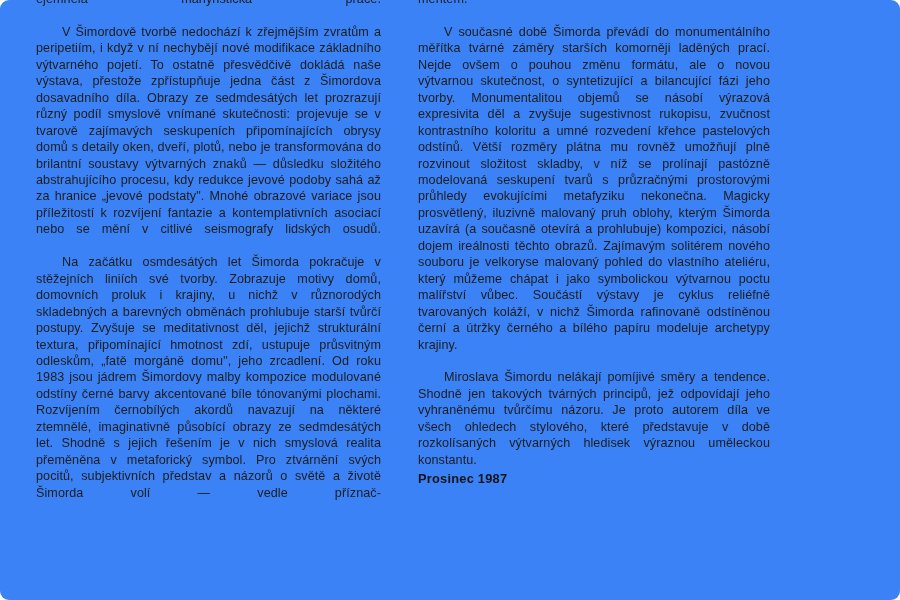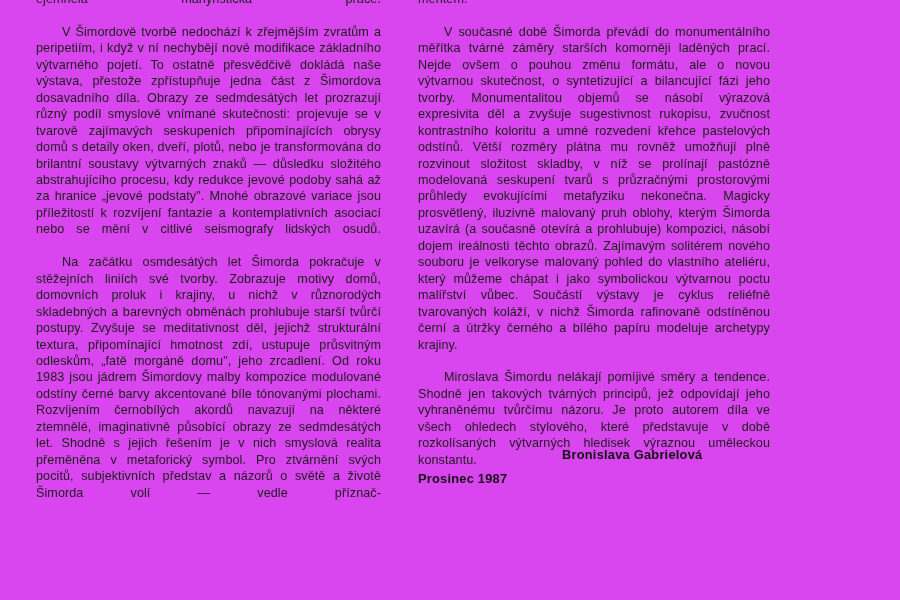--- a/index.html
+++ b/index.html
@@ -107,36 +107,35 @@
     left: 0;
     top: 0;
     width: 900px;
     height: 0px;
     background: #fdfdfb;
   }
 </style>
 </head>
 <body style="background: rgb(253, 253, 251);">
 
-<div id="page-scan" style="background: #d946ef;">
+<div id="page-scan" style="background: #3b82f6; border-radius: 9px;">
 
   <div id="paper-grain"></div>
 
   <div class="column" id="column-left" style="color: rgb(29, 29, 29);">
     <p class="para continuation">ejemnělá manýristická práce.</p>
     <p class="para">V Šimordově tvorbě nedochází k zřejmějším zvratům a peripetiím, i když v ní nechybějí nové modifikace základního výtvarného pojetí. To ostatně přesvědčivě dokládá naše výstava, přestože zpřístupňuje jedna část z Šimordova dosavadního díla. Obrazy ze sedmdesátých let prozrazují různý podíl smyslově vnímané skutečnosti: projevuje se v tvarově zajímavých seskupeních připomínajících obrysy domů s detaily oken, dveří, plotů, nebo je transformována do brilantní soustavy výtvarných znaků — důsledku složitého abstrahujícího procesu, kdy redukce jevové podoby sahá až za hranice „jevové podstaty". Mnohé obrazové variace jsou příležitostí k rozvíjení fantazie a kontemplativních asociací nebo se mění v citlivé seismografy lidských osudů.</p>
     <p class="para">Na začátku osmdesátých let Šimorda pokračuje v stěžejních liniích své tvorby. Zobrazuje motivy domů, domovních proluk i krajiny, u nichž v různorodých skladebných a barevných obměnách prohlubuje starší tvůrčí postupy. Zvyšuje se meditativnost děl, jejichž strukturální textura, připomínající hmotnost zdí, ustupuje průsvitným odleskům, „fatě morgáně domu", jeho zrcadlení. Od roku 1983 jsou jádrem Šimordovy malby kompozice modulované odstíny černé barvy akcentované bíle tónovanými plochami. Rozvíjením černobílých akordů navazují na některé ztemnělé, imaginativně působící obrazy ze sedmdesátých let. Shodně s jejich řešením je v nich smyslová realita přeměněna v metaforický symbol. Pro ztvárnění svých pocitů, subjektivních představ a názorů o světě a životě Šimorda volí — vedle příznač-</p>
   </div>
 
   <div class="column" id="column-right" style="color: rgb(29, 29, 29);">
     <p class="para continuation">mentem.</p>
     <p class="para">V současné době Šimorda převádí do monumentálního měřítka tvárné záměry starších komorněji laděných prací. Nejde ovšem o pouhou změnu formátu, ale o novou výtvarnou skutečnost, o syntetizující a bilancující fázi jeho tvorby. Monumentalitou objemů se násobí výrazová expresivita děl a zvyšuje sugestivnost rukopisu, zvučnost kontrastního koloritu a umné rozvedení křehce pastelových odstínů. Větší rozměry plátna mu rovněž umožňují plně rozvinout složitost skladby, v níž se prolínají pastózně modelovaná seskupení tvarů s průzračnými prostorovými průhledy evokujícími metafyziku nekonečna. Magicky prosvětlený, iluzivně malovaný pruh oblohy, kterým Šimorda uzavírá (a současně otevírá a prohlubuje) kompozici, násobí dojem ireálnosti těchto obrazů. Zajímavým solitérem nového souboru je velkoryse malovaný pohled do vlastního ateliéru, který můžeme chápat i jako symbolickou výtvarnou poctu malířství vůbec. Součástí výstavy je cyklus reliéfně tvarovaných koláží, v nichž Šimorda rafinovaně odstíněnou černí a útržky černého a bílého papíru modeluje archetypy krajiny.</p>
     <p class="para">Miroslava Šimordu nelákají pomíjivé směry a tendence. Shodně jen takových tvárných principů, jež odpovídají jeho vyhraněnému tvůrčímu názoru. Je proto autorem díla ve všech ohledech stylového, které představuje v době rozkolísaných výtvarných hledisek výraznou uměleckou konstantu.</p>
   </div>
 
   <div id="colophon">
     <span id="colophon-date">Prosinec 1987</span>
-    <span id="colophon-author">Bronislava Gabrielová</span>
   </div>
 
   <div id="top-crop-mask" style="background: rgb(253, 253, 251);"></div>
 
 </div>
 
 </body></html>

